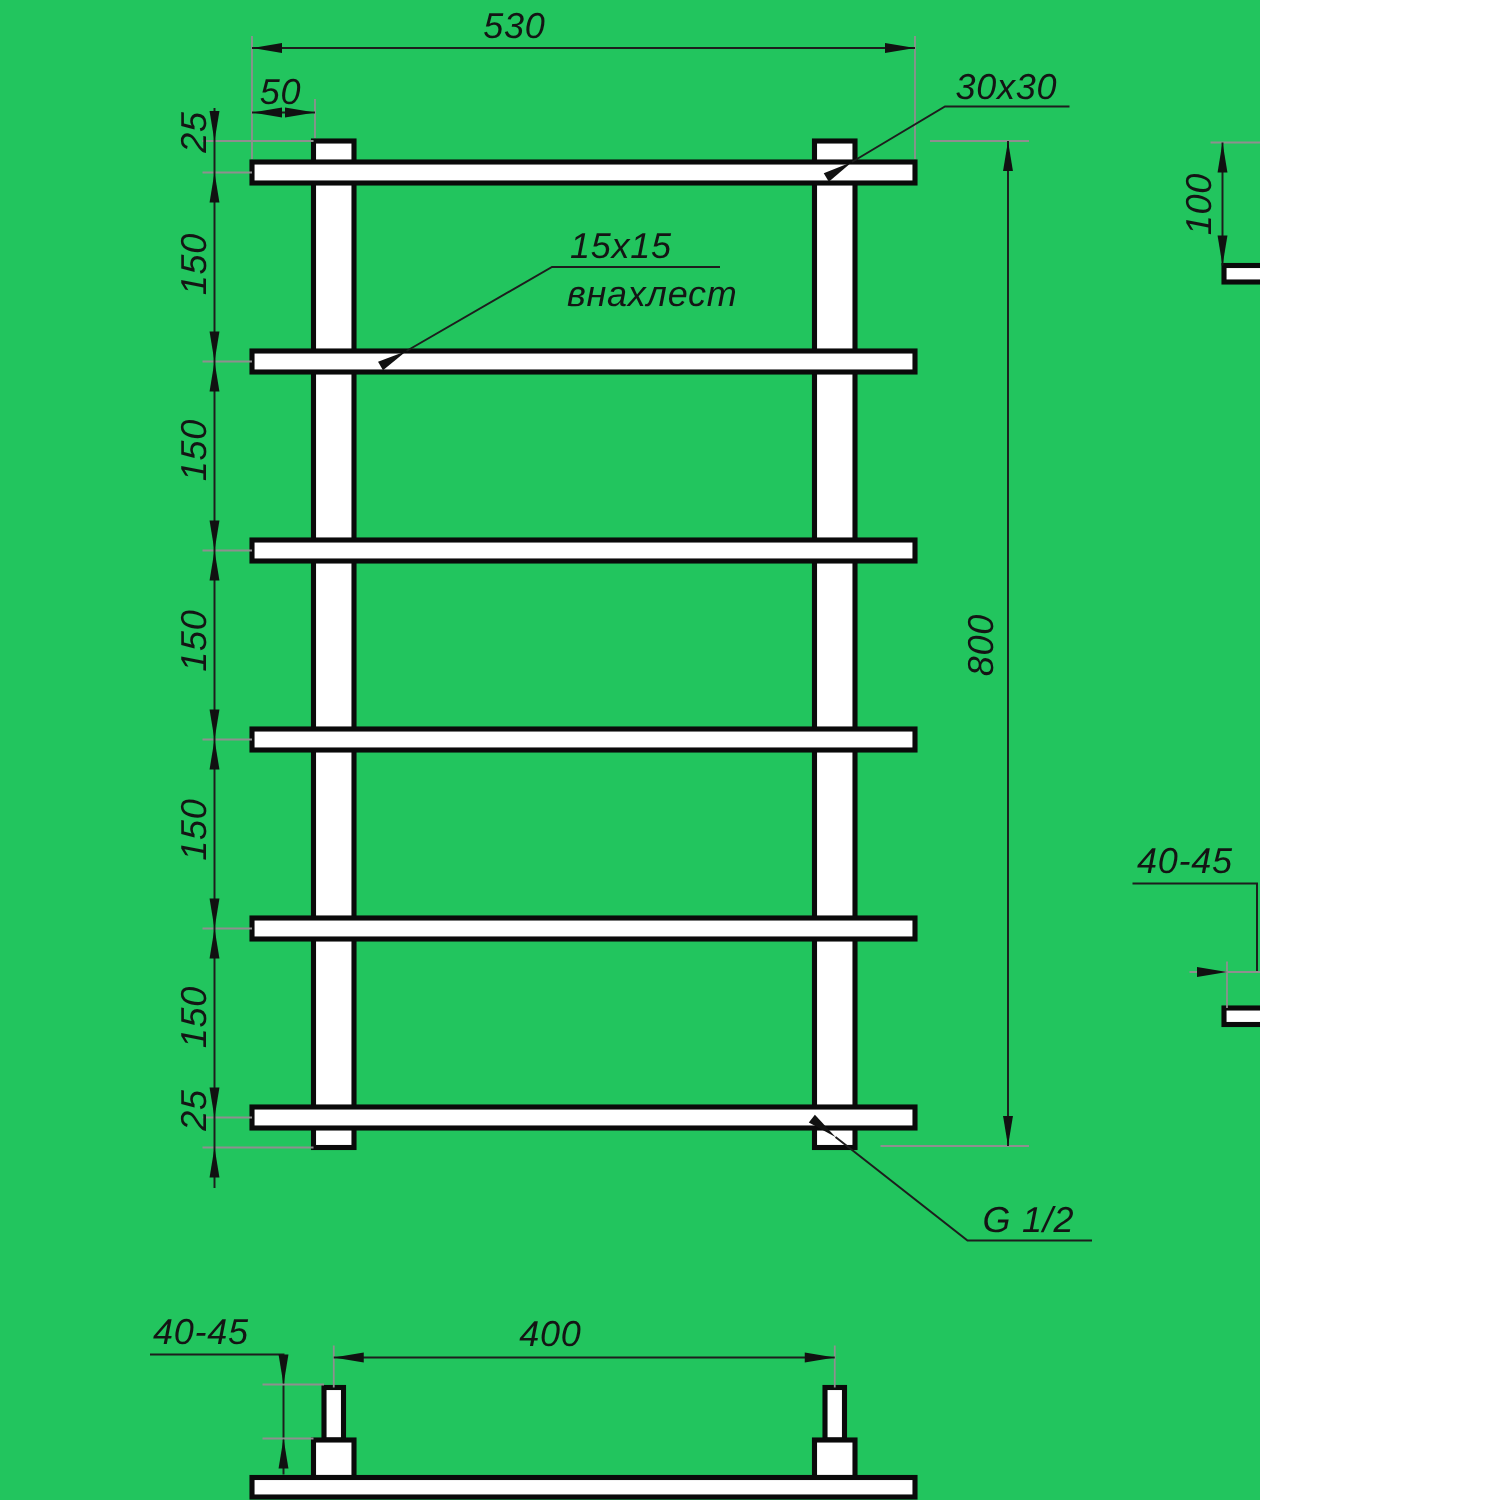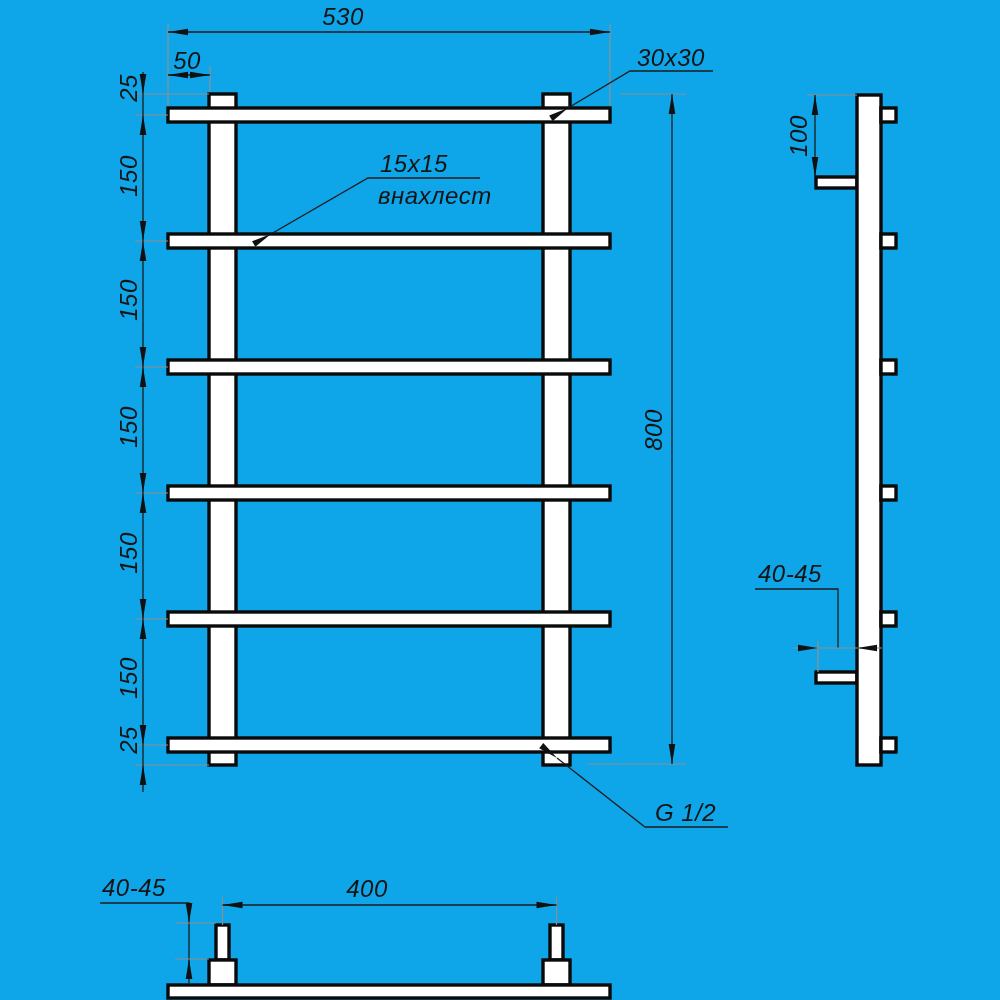--- a/index.html
+++ b/index.html
@@ -1,18 +1,18 @@
 <!DOCTYPE html>
 <html><head>
 <meta charset="utf-8">
 <style>
   html, body { margin: 0; padding: 0; background: #ffffff; }
   .stage {
-    width: 1000px; height: 1000px; position: relative;
-    background: #0ea5e9; overflow: hidden;
+    width: 840px; height: 1000px; position: relative;
+    background: #22c55e; overflow: hidden;
   }
   svg { display: block; }
   
   .o { fill: #ffffff; stroke: #0a0a0a; stroke-width: 3.4; stroke-linejoin: miter; }
   
   .d { stroke: #1d1d1d; stroke-width: 1.3; fill: none; }
   
   .e { stroke: #8f8f8f; stroke-width: 1.2; fill: none; }
   
   .a { fill: #111111; stroke: none; }

